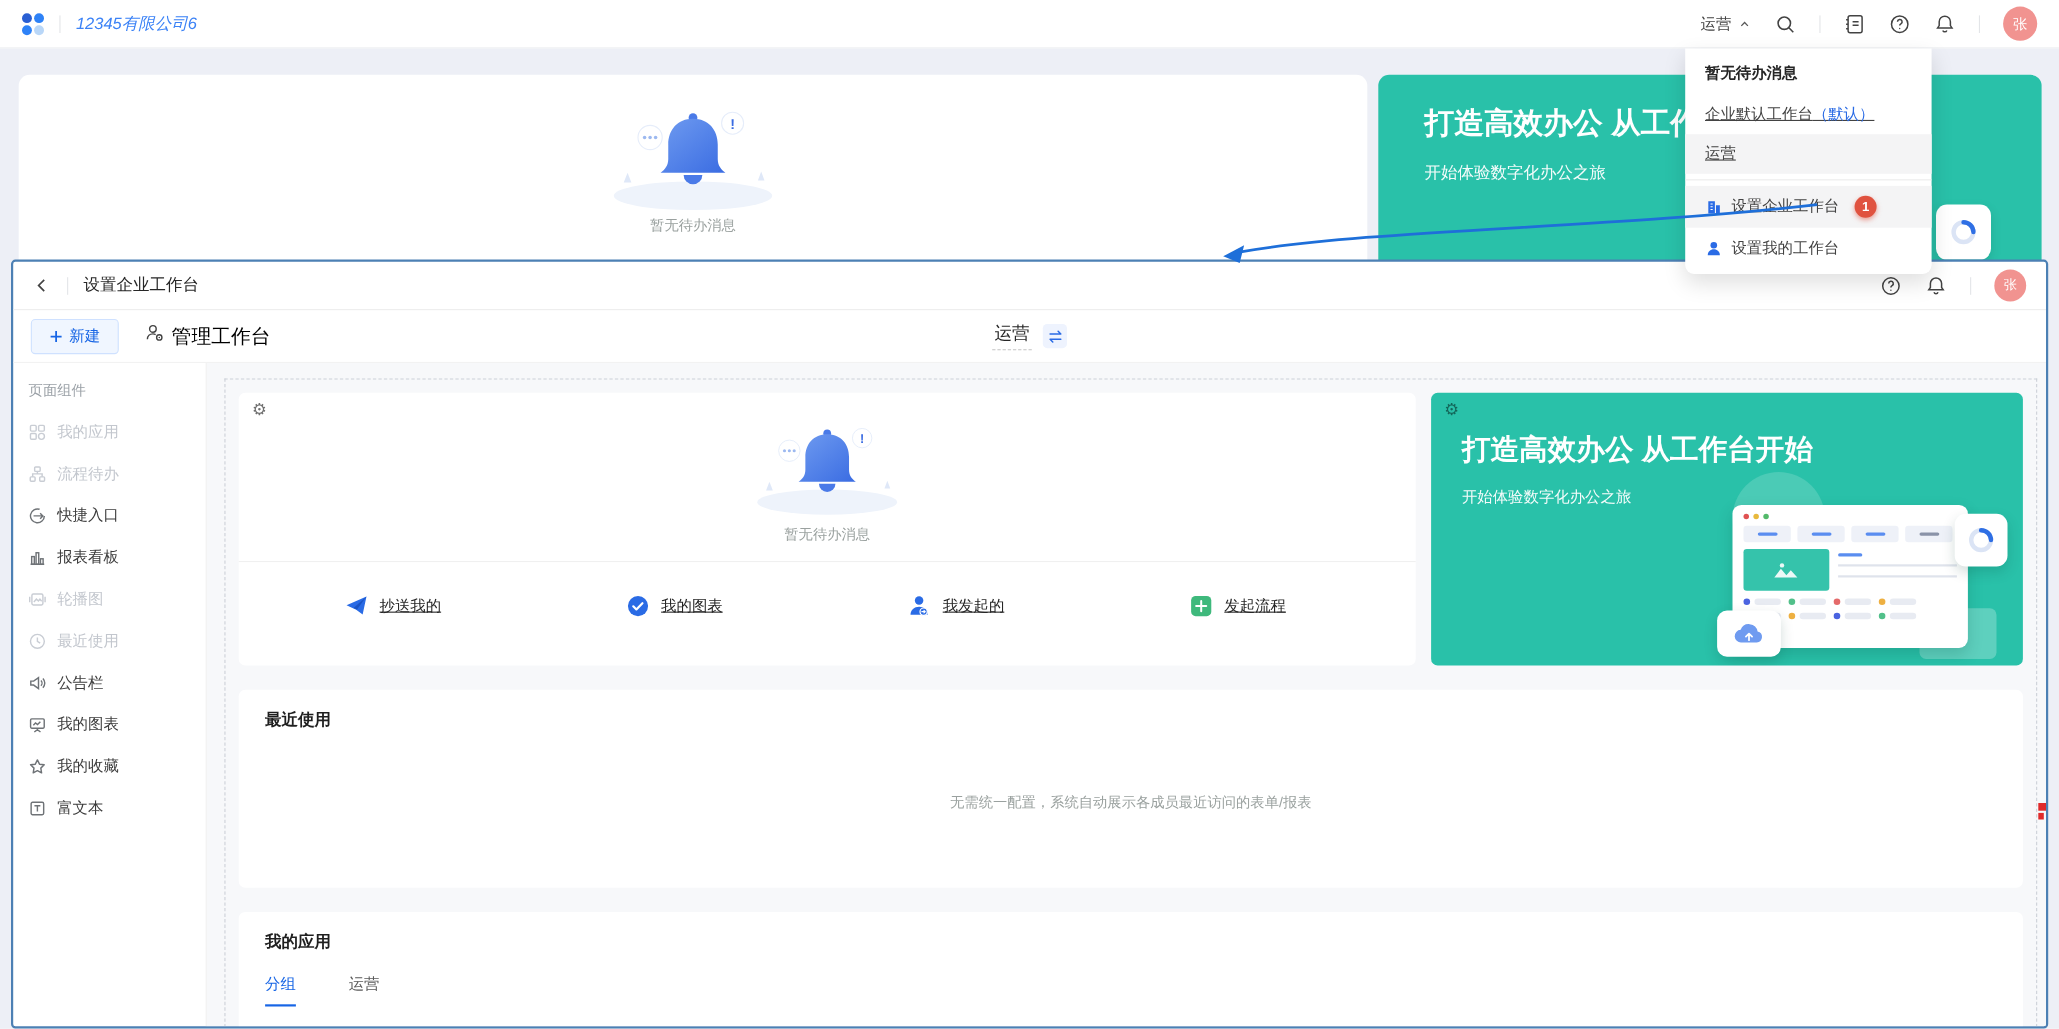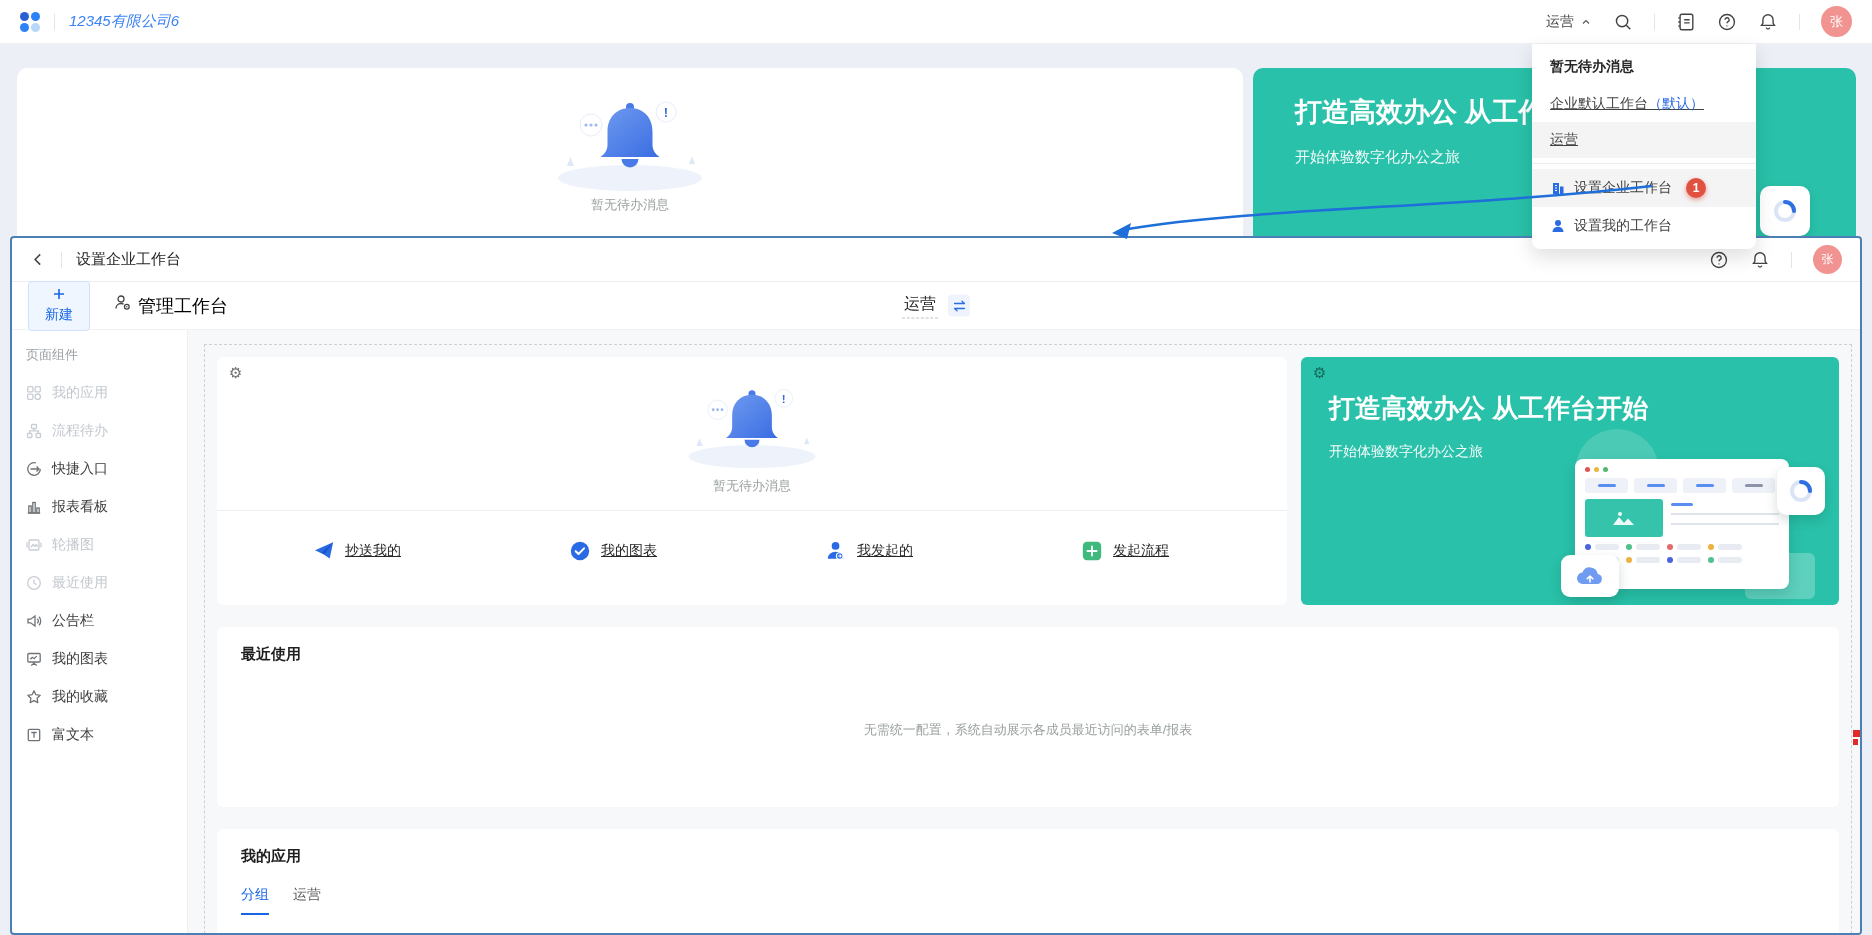--- a/index.html
+++ b/index.html
@@ -60,21 +60,21 @@
     padding:0 18px; border-bottom:1px solid #ededed; }
   .mh-left { display:flex; align-items:center; gap:14px; }
   .m-title { font-size:15px; font-weight:500; color:#262626; }
   .mh-right { display:flex; align-items:center; gap:21px; }
   .m-avatar { width:29px; height:29px; border-radius:50%; background:#f19390; color:#fff; font-size:12px;
     display:flex; align-items:center; justify-content:center; }
 
   .m-toolbar { height:48px; display:flex; align-items:center; padding:0 16px; position:relative;
     border-bottom:1px solid #f2f2f2; }
   .btn-new { display:flex; align-items:center; gap:6px; color:#1765e5; background:#f0f6ff;
-    border:1px solid #cfe1ff; border-radius:4px; padding:6px 16px; font-size:14px; cursor:pointer;flex-direction:column; }
+    border:1px solid #cfe1ff; border-radius:4px; padding:6px 16px; font-size:14px; cursor:pointer; }
   .btn-manage { display:flex; align-items:flex-start; gap:7px; margin-left:24px; font-size:18px; color:#000000; cursor:pointer; }
   .tc-center { position:absolute; left:50%; top:50%; transform:translate(-50%,-50%);
     display:flex; align-items:center; gap:10px; }
   .ws-name { font-size:16px; color:#262626; border-bottom:1px dashed #c4c4c4; padding:0 2px 3px; }
   .swap-box { width:22px; height:22px; background:#eef3fe; border-radius:4px; display:flex;
     align-items:center; justify-content:center; cursor:pointer; }
   .tc-right { margin-left:auto; display:flex; align-items:center; gap:13px; }
   .dev-btn { width:36px; height:30px; border-radius:4px; display:flex; align-items:center; justify-content:center;
     color:#434343; cursor:pointer; }
   .dev-btn.active { background:#e9e9e9; }
@@ -131,21 +131,21 @@
   .upload-card { position:absolute; left:4px; bottom:8px; width:58px; height:42px; background:#fff; border-radius:9px;
     display:flex; align-items:center; justify-content:center; box-shadow:0 5px 12px rgba(0,60,50,.18); }
   .ghost-stack { position:absolute; right:10px; bottom:6px; width:70px; height:46px; background:rgba(255,255,255,.25); border-radius:6px; }
 
   .recent-card { margin-top:22px; height:180px; }
   .card-title { position:absolute; left:24px; top:18px; font-size:15px; font-weight:bold; color:#1f1f1f; }
   .recent-empty { position:absolute; left:0; right:0; top:52%; text-align:center; font-size:13px; color:#9aa19f; }
 
   .apps-card { margin-top:22px; height:160px; padding:18px 24px; }
   .apps-title { font-size:15px; font-weight:bold; color:#1f1f1f; }
-  .tabs { display:flex; gap:24px; margin-top:20px; }
+  .tabs { display:flex; gap:48px; margin-top:20px; }
   .tab { font-size:14px; color:#595959; padding-bottom:9px; cursor:pointer; }
   .tab.active { color:#1765e5; border-bottom:2px solid #1765e5; }
 
   .red-marker { position:absolute; right:0; top:492px; width:7px; z-index:5; }
   .red-marker b { display:block; background:#e02a2a; }
   .red-marker .r1 { width:7px; height:7px; margin-bottom:2px; }
   .red-marker .r2 { width:5px; height:6px; }
 </style>
 </head>
 <body>

